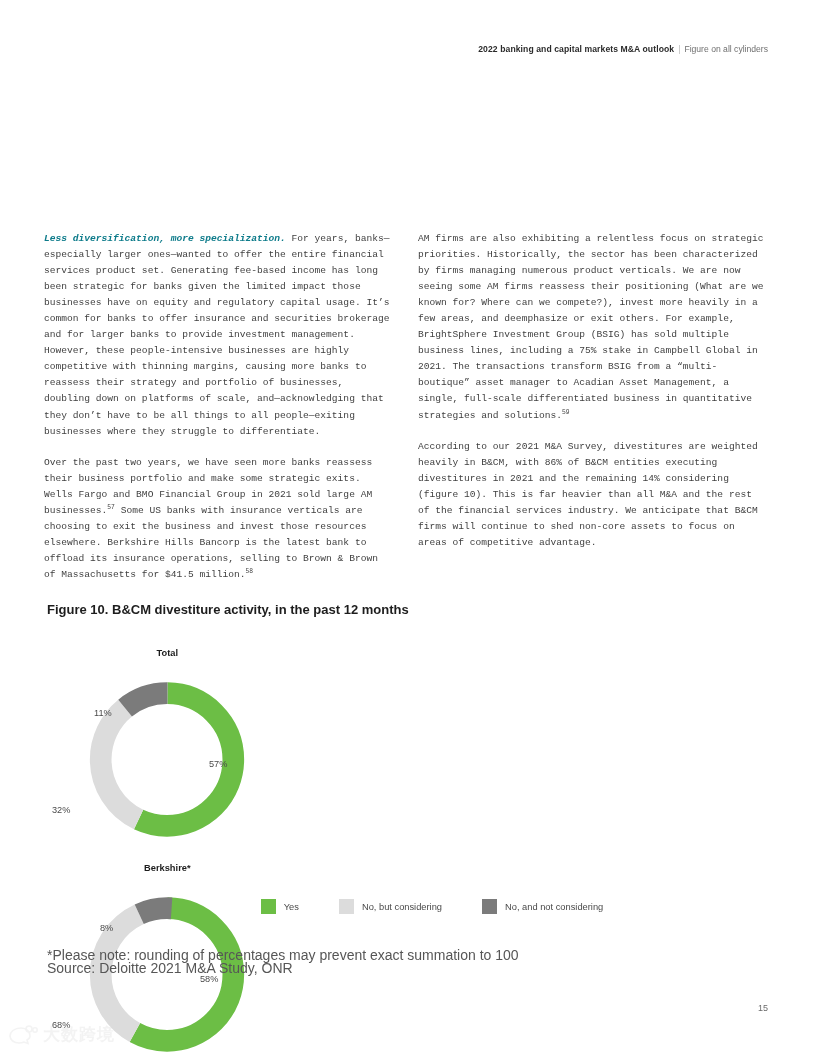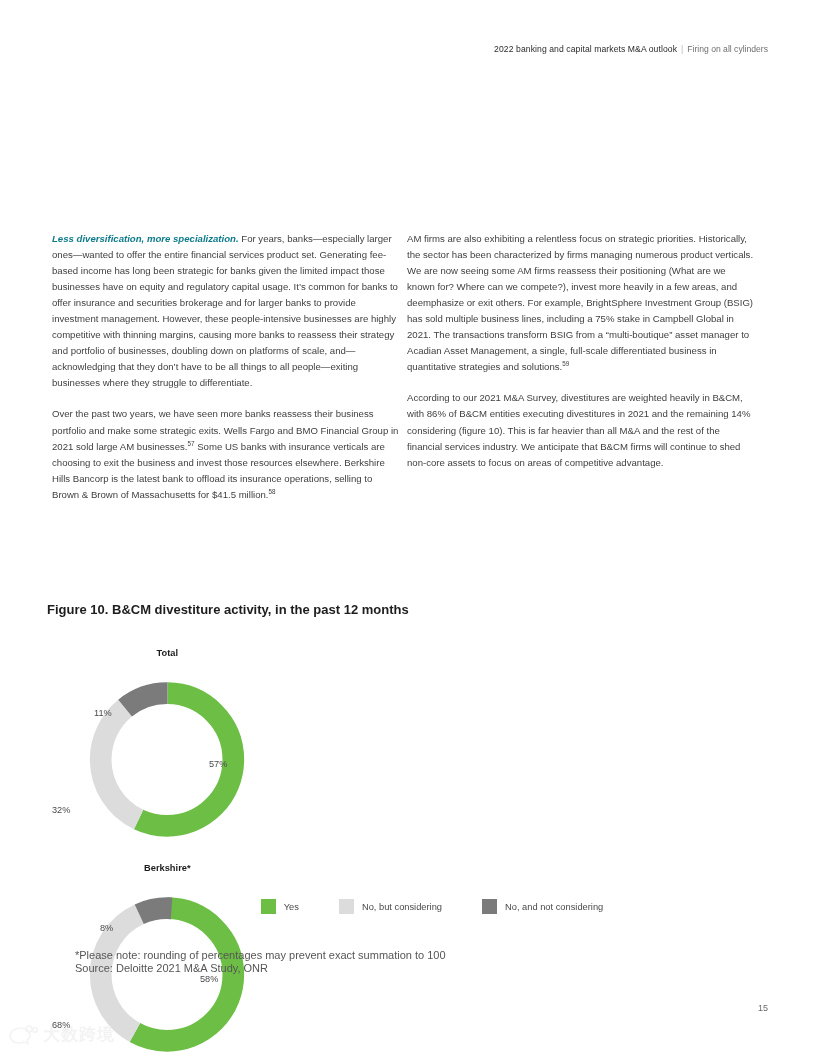--- a/index.html
+++ b/index.html
@@ -6,27 +6,27 @@
   body{
     width:816px;height:1056px;background:#ffffff;
     font-family:"Liberation Sans", sans-serif;
     color:#3d3d3d;position:relative;overflow:hidden;
   }
   .page{position:relative;width:816px;height:1056px;}
 
   
   .rh{position:absolute;top:44px;right:48px;font-size:8.6px;line-height:1.2;
       white-space:nowrap;}
-  .rh-title{font-weight:normal;color:#2b2b2b;letter-spacing:.01em;}
+  .rh-title{font-weight:bold;color:#2b2b2b;letter-spacing:.01em;}
   .rh-sep{color:#b9b9b9;margin:0 4px;}
   .rh-sub{color:#6f6f6f;}
 
   
-  .cols{position:absolute;top:231px;left:52px;width:722px;
-        display:flex;gap:7px;}
+  .cols{position:absolute;top:231px;left:44px;width:722px;
+        display:flex;gap:26px;font-family:Liberation Mono, monospace;}
   .col{width:348px;}
   p.body{font-size:9.6px;line-height:16.05px;margin:0 0 15px 0;color:#3f3f3f;
          text-align:left;}
   p.body:last-child{margin-bottom:0;}
   .lead{font-weight:bold;font-style:italic;color:#0d7b8a;}
   sup{font-size:6.3px;vertical-align:super;line-height:0;}
 
   
   .fig-title{position:absolute;top:602px;left:47px;font-size:13px;
              font-weight:bold;color:#1d1d1d;}
@@ -40,40 +40,40 @@
   .dlabel{position:absolute;font-size:9.2px;color:#4a4a4a;white-space:nowrap;}
 
   
   .legend{position:absolute;top:899px;left:0;width:816px;
           display:flex;justify-content:center;align-items:center;gap:40px;padding-left:24px;}
   .lg-item{display:flex;align-items:center;gap:8px;}
   .sw{width:15px;height:15px;display:block;}
   .lg-label{font-size:9.3px;color:#4a4a4a;}
 
   
-  .notes{position:absolute;top:949px;left:47px;font-size:11px;
-         line-height:12.6px;color:#565656;margin-left:28px;}
+  .notes{position:absolute;top:949px;left:47px;font-size:14px;
+         line-height:12.6px;color:#565656;}
   .notes div{white-space:nowrap;}
 
   
   .pageno{position:absolute;top:1003px;right:48px;font-size:9px;color:#6a6a6a;}
 
   
   .wm{position:absolute;left:8px;bottom:10px;display:flex;align-items:center;
       gap:5px;opacity:.30;}
   .wm-text{font-size:17px;font-weight:bold;color:#d8d8d8;
            font-family:"DejaVu Sans", sans-serif;letter-spacing:1px;}
 </style>
 </head>
 <body>
 
 <div class="page">
 
   <div class="rh">
-    <span class="rh-title">2022 banking and capital markets M&amp;A outlook</span><span class="rh-sep">|</span><span class="rh-sub">Firing on all cylinders</span>
+    <span class="rh-title">2022 banking and capital markets M&amp;A outlook</span><span class="rh-sep">|</span><span class="rh-sub">Figure on all cylinders</span>
   </div>
 
   <div class="cols">
 
     <div class="col">
       <p class="body"><span class="lead">Less diversification, more specialization.</span><span> For years, banks—especially larger ones—wanted to offer the entire financial services product set. Generating fee-based income has long been strategic for banks given the limited impact those businesses have on equity and regulatory capital usage. It’s common for banks to offer insurance and securities brokerage and for larger banks to provide investment management. However, these people-intensive businesses are highly competitive with thinning margins, causing more banks to reassess their strategy and portfolio of businesses, doubling down on platforms of scale, and—acknowledging that they don’t have to be all things to all people—exiting businesses where they struggle to differentiate.</span></p>
 
       <p class="body"><span>Over the past two years, we have seen more banks reassess their business portfolio and make some strategic exits. Wells Fargo and BMO Financial Group in 2021 sold large AM businesses.</span><sup>57</sup><span> Some US banks with insurance verticals are choosing to exit the business and invest those resources elsewhere. Berkshire Hills Bancorp is the latest bank to offload its insurance operations, selling to Brown &amp; Brown of Massachusetts for $41.5 million.</span><sup>58</sup></p>
     </div>
 

